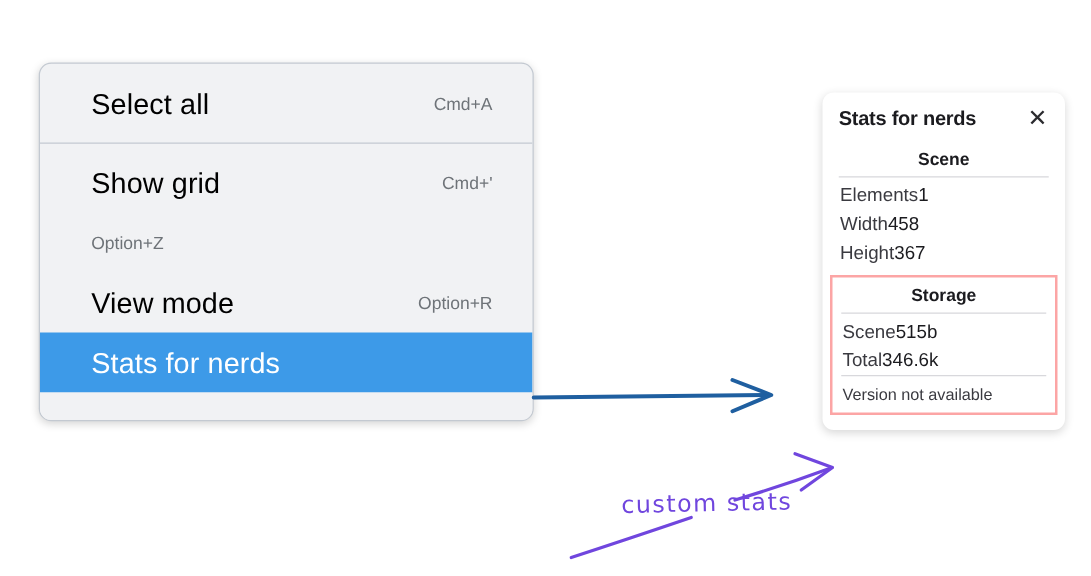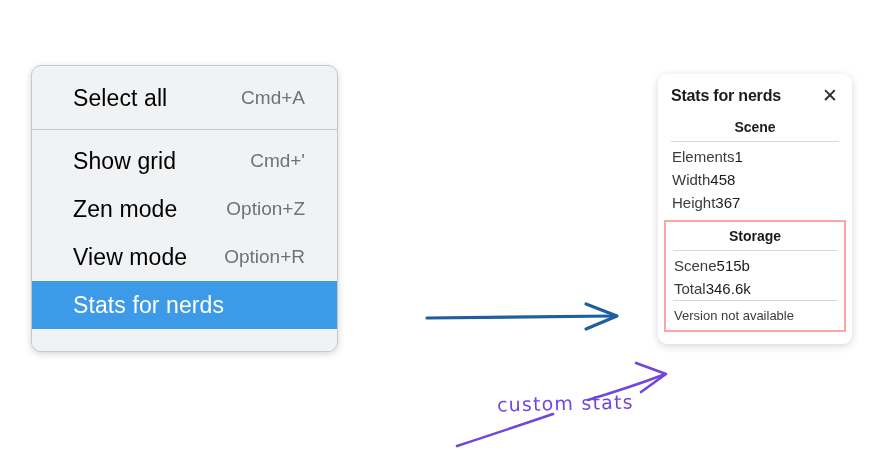--- a/index.html
+++ b/index.html
@@ -13,22 +13,22 @@
     position: relative;
     overflow: hidden;
     font-family: "Liberation Sans", sans-serif;
     -webkit-font-smoothing: antialiased;
   }
 
   
   #context-menu {
     position: absolute;
     left: 31px;
-    top: 65px;
-    width: 307px;
+    top: 50px;
+    width: 396px;
     background: #f1f2f4;
     border: 1px solid #c3c9d1;
     border-radius: 10px;
     box-shadow: 0 2px 7px rgba(0,0,0,0.17);
     padding: 0;
     box-sizing: border-box;
     overflow: hidden;
   }
   .menu-group {
     padding: 6px 0 6px 0;
@@ -49,21 +49,21 @@
     box-sizing: border-box;
     cursor: default;
   }
   .menu-item .mi-label {
     font-size: 23px;
     color: #000000;
     letter-spacing: 0.1px;
     white-space: nowrap;
   }
   .menu-item .mi-shortcut {
-    font-size: 19px;
+    font-size: 14px;
     color: #6e7378;
     white-space: nowrap;
     text-align: center;
   }
   .menu-item.selected {
     background: #3d9ae8;
   }
   .menu-item.selected .mi-label { color: #ffffff; }
   .menu-item.selected .mi-shortcut { color: #d9ecfb; }
   .menu-tail {
@@ -172,21 +172,20 @@
   </div>
 
   <div class="menu-separator"></div>
 
   <div class="menu-group group-bottom">
     <div class="menu-item">
       <span class="mi-label">Show grid</span>
       <span class="mi-shortcut">Cmd+'</span>
     </div>
     <div class="menu-item">
-      <span class="mi-label">Zen mode</span>
       <span class="mi-shortcut">Option+Z</span>
     </div>
     <div class="menu-item">
       <span class="mi-label">View mode</span>
       <span class="mi-shortcut">Option+R</span>
     </div>
     <div class="menu-item selected">
       <span class="mi-label">Stats for nerds</span>
     </div>
   </div>

